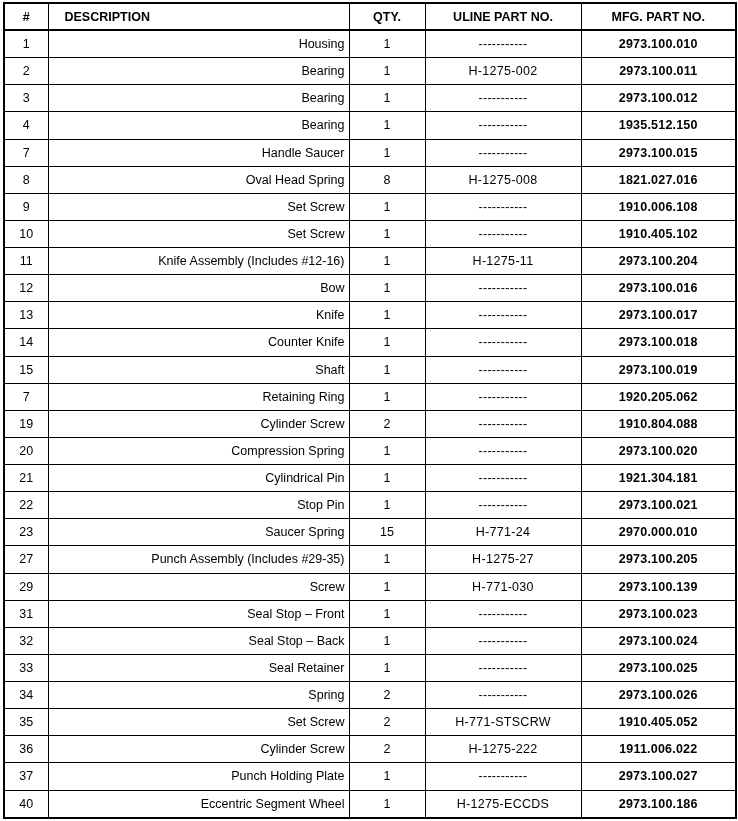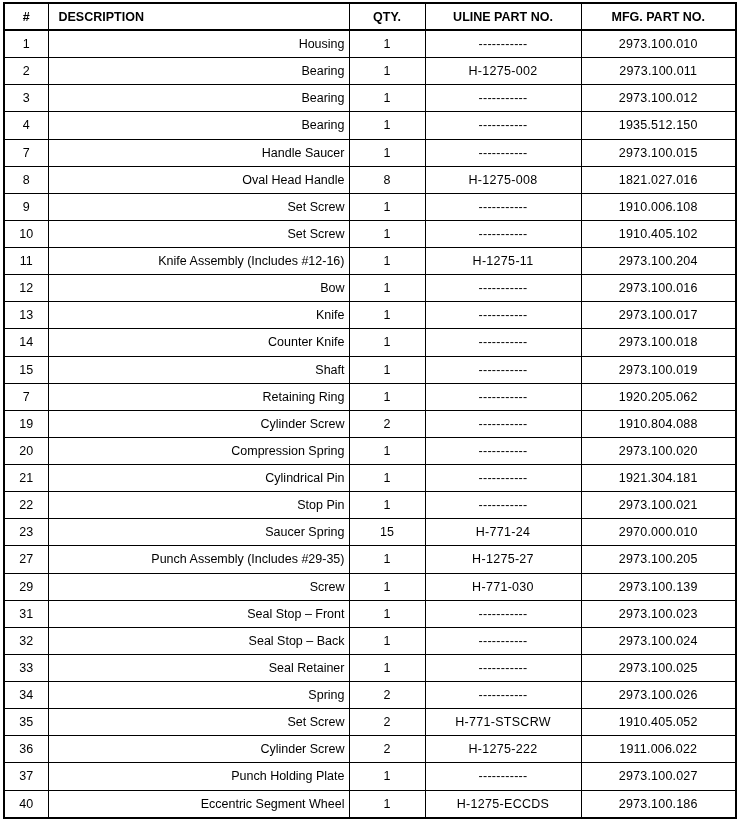--- a/index.html
+++ b/index.html
@@ -32,27 +32,27 @@
     overflow: hidden;
     white-space: nowrap;
   }
   table.parts th {
     font-weight: bold;
     text-align: center;
     border-bottom: 2px solid #000000;
   }
   table.parts th.col-desc {
     text-align: left;
-    padding-left: 10px;
+    padding-left: 16px;
   }
   td.c-num  { text-align: center; }
   td.c-desc { text-align: right; padding-left: 10px; }
   td.c-qty  { text-align: center; }
   td.c-uline{ text-align: center; letter-spacing: 0.3px; }
-  td.c-mfg  { text-align: center; font-weight: normal; letter-spacing: 0.2px; }
+  td.c-mfg  { text-align: center; font-weight: bold; letter-spacing: 0.2px; }
 </style>
 </head>
 <body>
 
 <div class="page">
   <table class="parts">
     <colgroup>
       <col style="width:44px">
       <col style="width:301px">
       <col style="width:76px">
@@ -99,21 +99,21 @@
         </tr>
         <tr>
           <td class="c-num">7</td>
           <td class="c-desc">Handle Saucer</td>
           <td class="c-qty">1</td>
           <td class="c-uline">-----------</td>
           <td class="c-mfg">2973.100.015</td>
         </tr>
         <tr>
           <td class="c-num">8</td>
-          <td class="c-desc">Oval Head Handle</td>
+          <td class="c-desc">Oval Head Spring</td>
           <td class="c-qty">8</td>
           <td class="c-uline">H-1275-008</td>
           <td class="c-mfg">1821.027.016</td>
         </tr>
         <tr>
           <td class="c-num">9</td>
           <td class="c-desc">Set Screw</td>
           <td class="c-qty">1</td>
           <td class="c-uline">-----------</td>
           <td class="c-mfg">1910.006.108</td>

